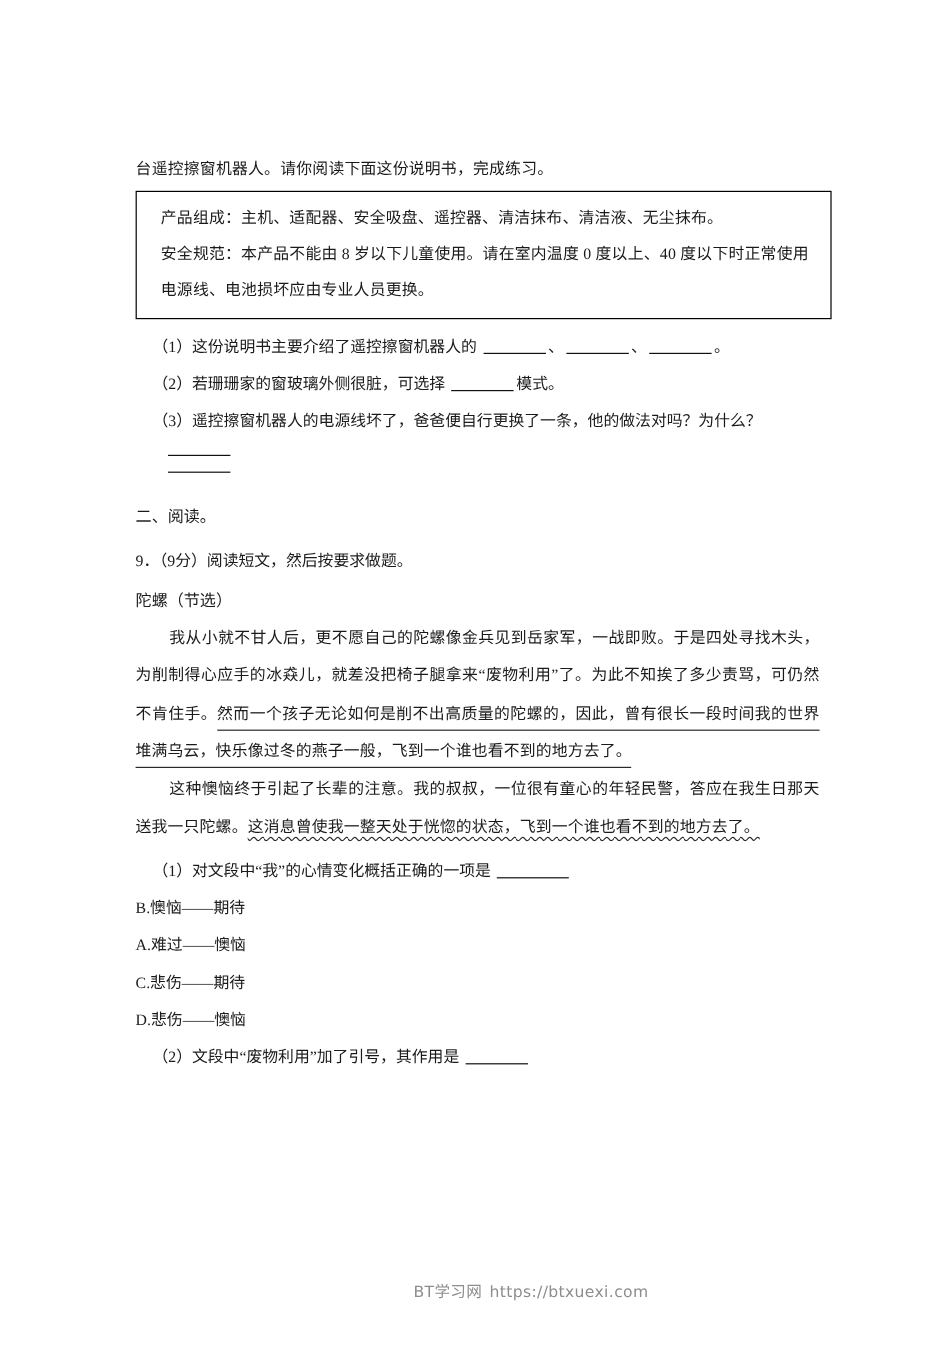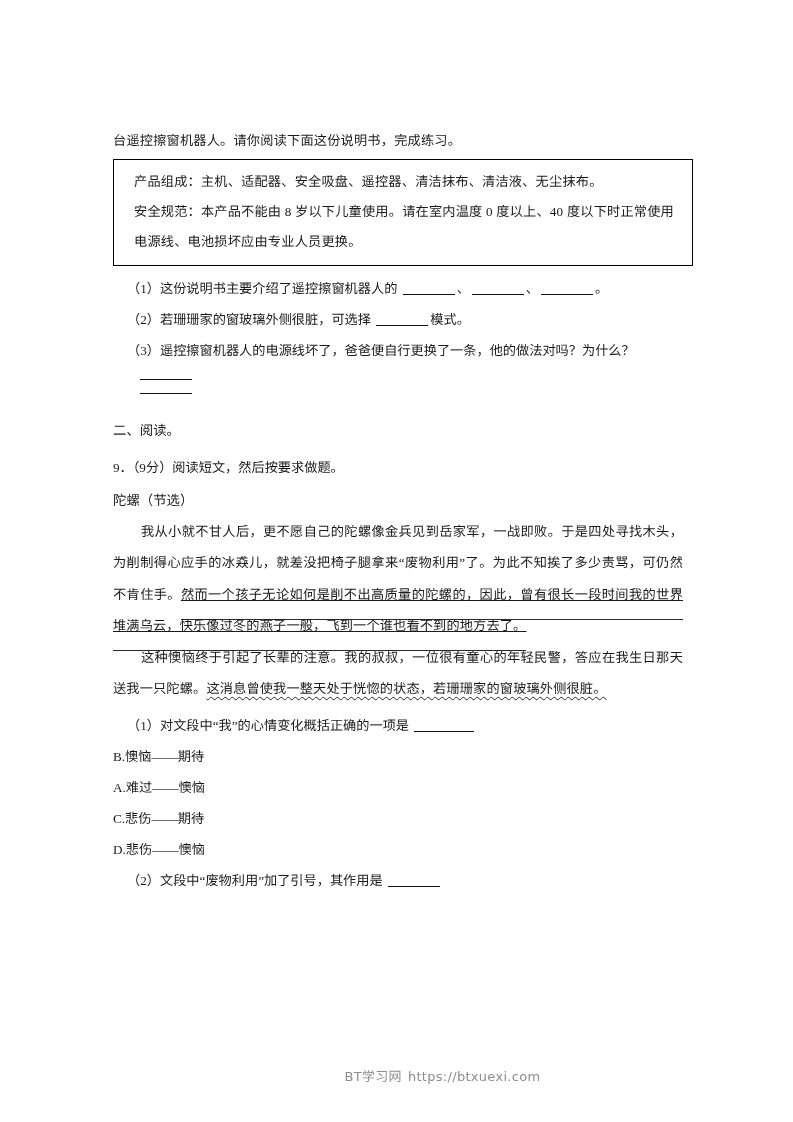--- a/index.html
+++ b/index.html
@@ -70,22 +70,21 @@
   .answer-rule {
     width: 52px;
     border-bottom: 1.4px solid #111;
     height: 0;
     margin: 13px 0 0 27px;
   }
 
   
   .u-straight {
     border-bottom: 1px solid #2a2a2a;
-    padding-bottom: 17px;
-    text-decoration: underline;
+    padding-bottom: 6px;
   }
   .u-wavy {
     text-decoration: underline;
     text-decoration-style: wavy;
     text-decoration-thickness: from-font;
     text-underline-offset: 3px;
     text-decoration-color: #2a2a2a;
   }
 
   
@@ -186,21 +185,21 @@
 
     <div class="q-num">9．（9分）阅读短文，然后按要求做题。</div>
 
     <div class="passage-title">陀螺（节选）</div>
 
     <div class="passage">
       <span>我从小就不甘人后，更不愿自己的陀螺像金兵见到岳家军，一战即败。于是四处寻找木头，为削制得心应手的冰猋儿，就差没把椅子腿拿来“废物利用”了。为此不知挨了多少责骂，可仍然不肯住手。</span><span class="u-straight">然而一个孩子无论如何是削不出高质量的陀螺的，因此，曾有很长一段时间我的世界堆满乌云，快乐像过冬的燕子一般，飞到一个谁也看不到的地方去了。</span>
     </div>
 
     <div class="passage">
-      <span>这种懊恼终于引起了长辈的注意。我的叔叔，一位很有童心的年轻民警，答应在我生日那天送我一只陀螺。</span><span class="u-wavy">这消息曾使我一整天处于恍惚的状态，若珊珊家的窗玻璃外侧很脏。</span>
+      <span>这种懊恼终于引起了长辈的注意。我的叔叔，一位很有童心的年轻民警，答应在我生日那天送我一只陀螺。</span><span class="u-wavy">这消息曾使我一整天处于恍惚的状态，飞到一个谁也看不到的地方去了。</span>
     </div>
 
     <div class="sub-q" style="margin-top:5px">
       <span>（1）</span><span>对文段中“我”的心情变化概括正确的一项是</span>
       <span class="blank w-lg"></span>
     </div>
 
     <div class="choice">
       <span>B.</span><span>懊恼——期待</span>
     </div>

